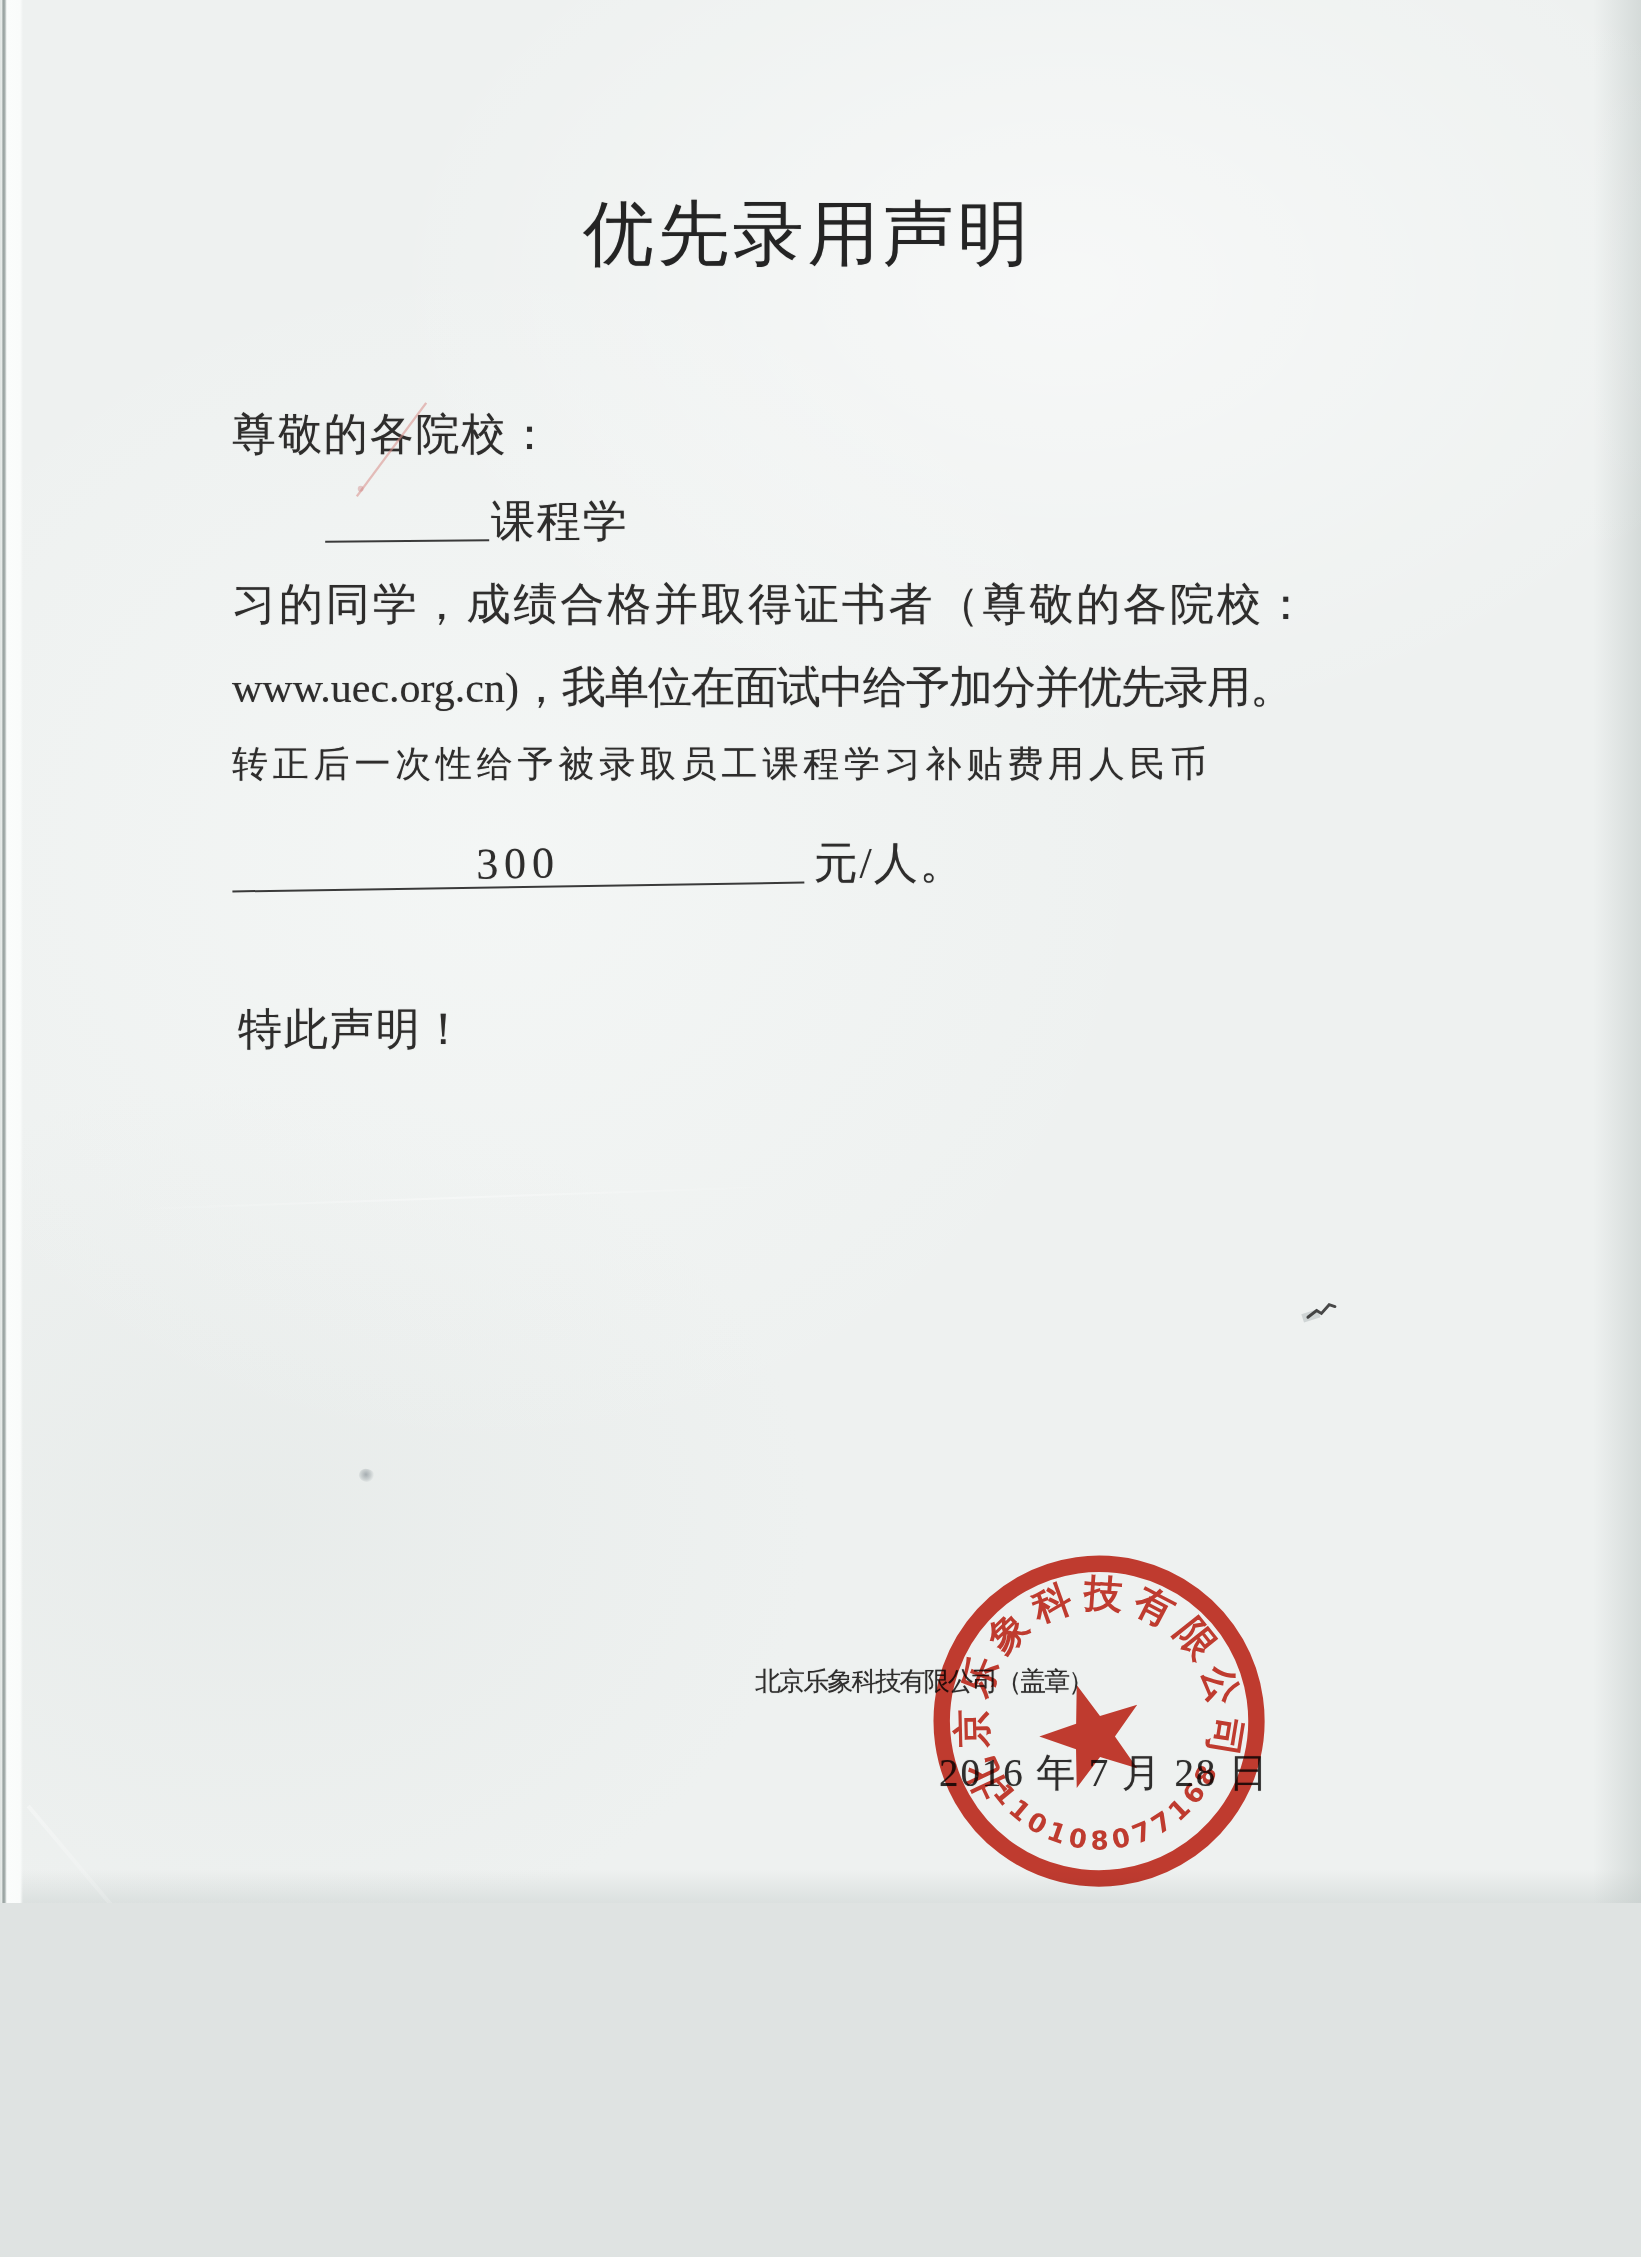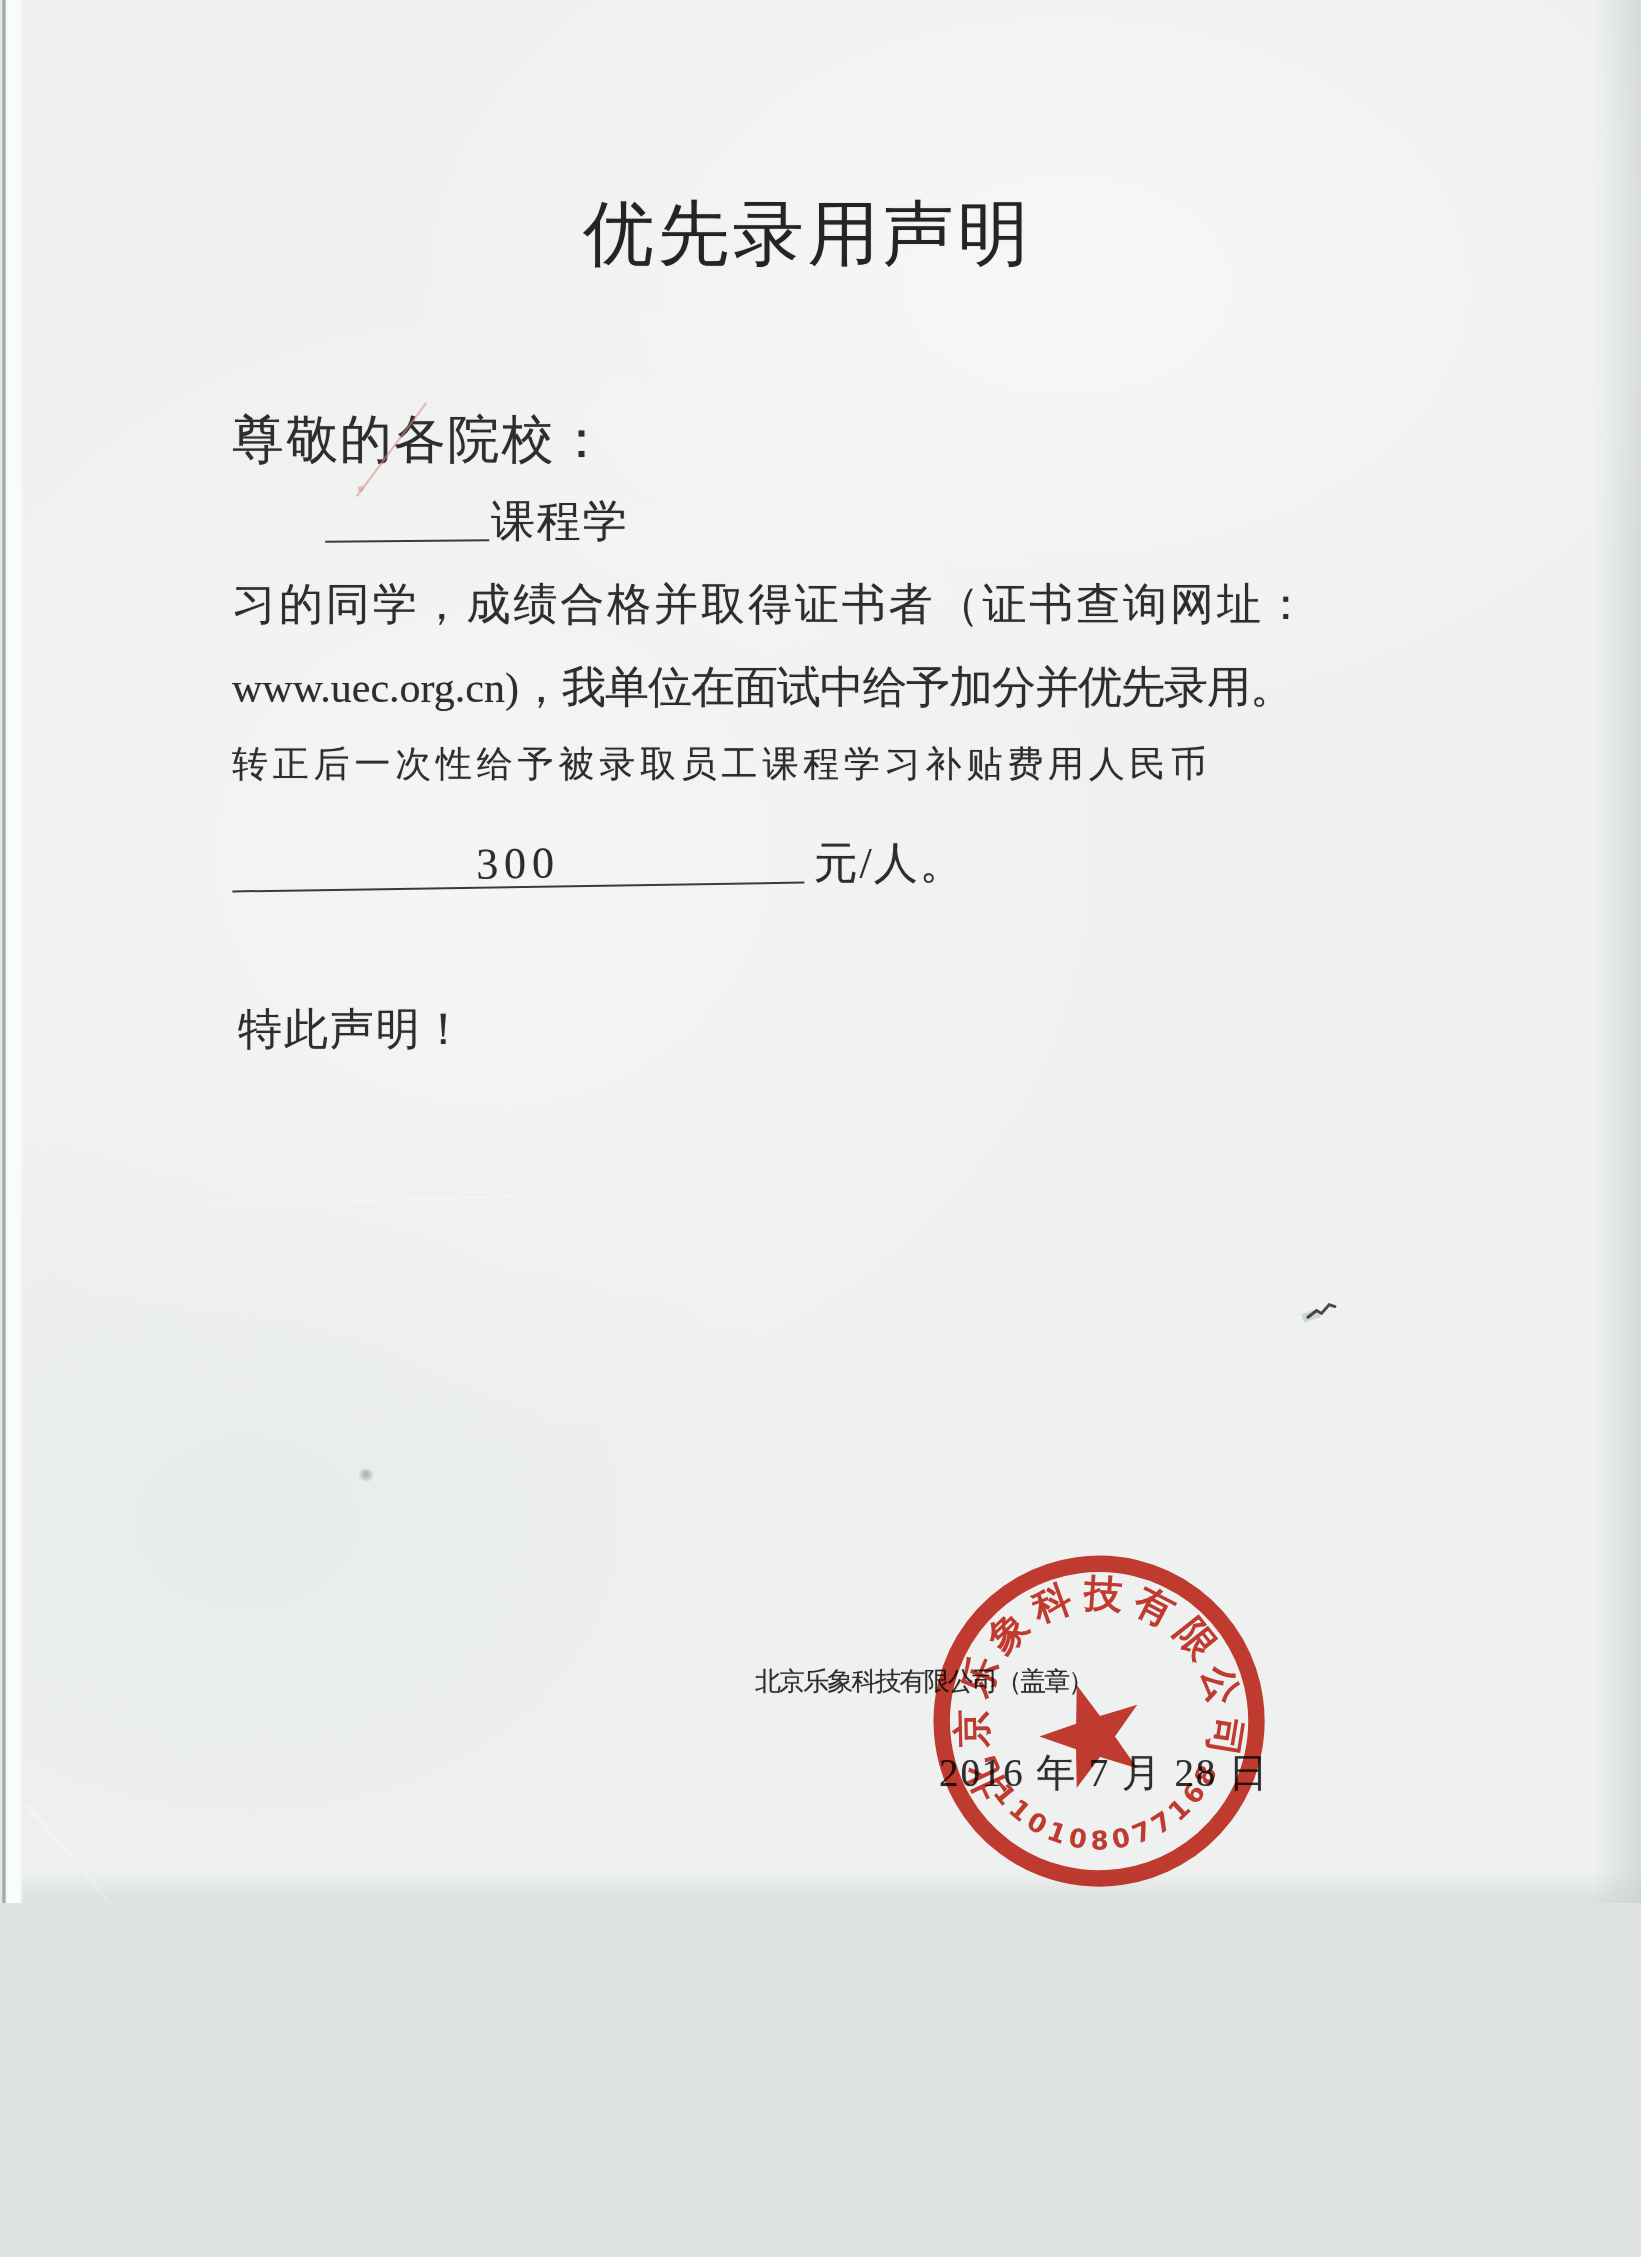--- a/index.html
+++ b/index.html
@@ -19,21 +19,21 @@
   }
   
   .scan-edge{
     position:absolute;left:0;top:0;width:23px;height:2257px;
     background:linear-gradient(90deg,#dfe4e2 0px,#e8ecea 1.9px,#96a09e 2.9px,#a7b0ae 4.8px,#fbfdfc 6.8px,#fafcfb 20px,rgba(250,252,251,0) 23px);
   }
   .txt{position:absolute;line-height:1.18;white-space:nowrap;text-shadow:0 0 1px rgba(70,70,70,.45);}
   .doc-title{
     left:583px;top:193px;font-size:71px;letter-spacing:3.9px;color:#242424;font-weight:500;
   }
-  .l-salutation{left:232px;top:409px;font-size:52px;letter-spacing:1.9px;}
+  .l-salutation{left:232px;top:409px;font-size:44px;letter-spacing:1.9px;}
   .l-body2{left:325px;top:496px;font-size:44px;display:flex;align-items:flex-end;}
   .l-body2 .seg-pre{letter-spacing:11.6px;}
   .l-body2 .seg-post{letter-spacing:1.9px;}
   .blank-short{
     display:inline-block;width:164px;height:42px;margin:0 1.9px 5.8px 0;
     border-bottom:2.9px solid #3a3a3a;transform:rotate(-0.5deg);
   }
   .l-body3{left:232px;top:579px;font-size:44px;letter-spacing:2.9px;}
   .l-body4{left:232px;top:662px;font-size:44px;}
   .seg-url{font-family:Liberation Serif, serif;font-size:42px;letter-spacing:0;}
@@ -80,21 +80,21 @@
 
   <div class="txt doc-title">优先录用声明</div>
 
   <div class="txt l-salutation">尊敬的各院校：</div>
 
   <div class="txt l-body2">
     <span class="blank-short"></span>
     <span class="seg-post">课程学</span>
   </div>
 
-  <div class="txt l-body3">习的同学，成绩合格并取得证书者（证书查询网址：</div>
+  <div class="txt l-body3">习的同学，成绩合格并取得证书者（尊敬的各院校：</div>
 
   <div class="txt l-body4">
     <span class="seg-url">www.uec.org.cn)</span><span class="seg-after-url">，我单位在面试中给予加分并优先录用。</span>
   </div>
 
   <div class="txt l-body5">转正后一次性给予被录取员工课程学习补贴费用人民币</div>
 
   <div class="txt l-body6">
     <span class="blank-amount">300</span>
     <span class="unit">元/人。</span>

